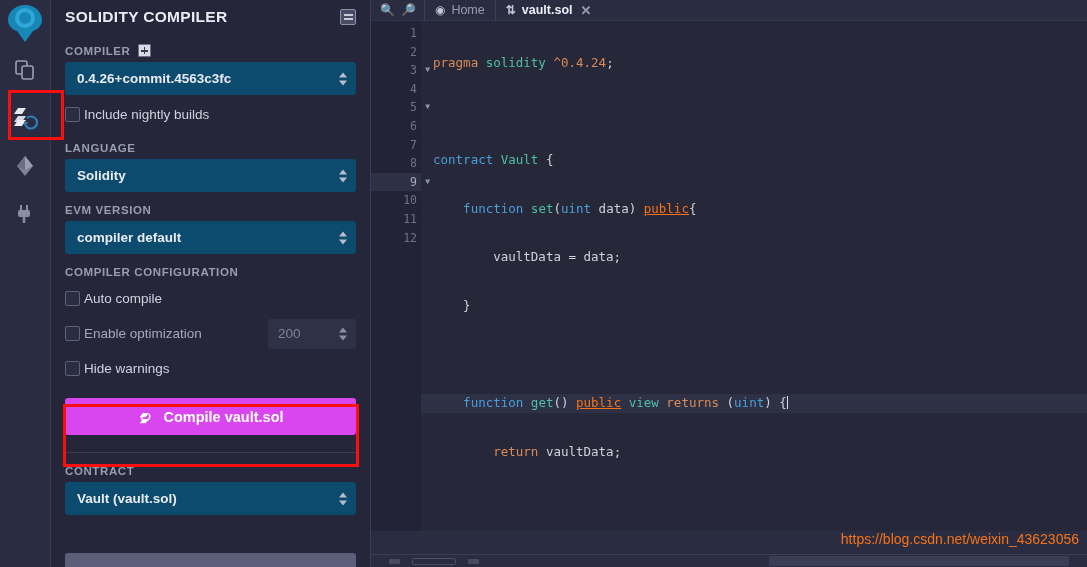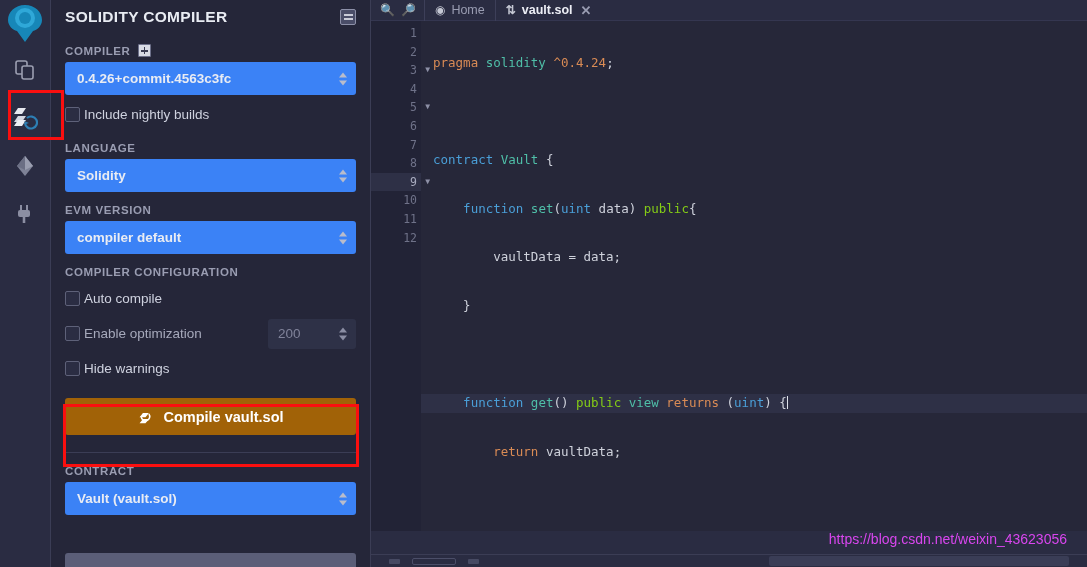--- a/index.html
+++ b/index.html
@@ -65,21 +65,21 @@
     position: relative;
   }
   .lbl-icon::before, .lbl-icon::after {
     content:''; position:absolute; background:#3a3c52;
   }
   .lbl-icon::before { left:2px; right:2px; top:5px; height:1.5px; }
   .lbl-icon::after { top:2px; bottom:2px; left:5px; width:1.5px; }
 
   .select-box {
     position: relative;
-    background: #3b82f6;
+    background: #0c4a6e;
     border-radius: 3px;
     height: 33px;
     display: flex; align-items: center;
     padding: 0 24px 0 12px;
     color: #e9ecf3; font-size: 13.5px; font-weight: bold;
   }
   .spinner {
     position: absolute; right: 9px; top: 50%; transform: translateY(-50%);
     display: flex; flex-direction: column; gap: 3px; align-items:center;
   }
@@ -106,21 +106,21 @@
     background: #2e3147; border-radius: 3px;
     display: flex; align-items: center; padding: 0 22px 0 10px;
     color: #80839a; font-size: 13.5px; position: relative;
   }
   .opt-input .spinner .up { border-bottom-color: #8b8ea4; }
   .opt-input .spinner .dn { border-top-color: #8b8ea4; }
 
   .compile-btn {
     margin-top: 14px;
     height: 37px; width: 100%;
-    background: #a16207; color: #ffffff;
+    background: #d946ef; color: #ffffff;
     border: none; border-radius: 3px;
     font-size: 14.5px; font-weight: bold;
     display: flex; align-items: center; justify-content: center; gap: 9px;
     font-family: "Liberation Sans", sans-serif;
     cursor: pointer;
   }
   .hr-sep { border-top: 1px solid #3b3d55; margin-top: 17px; }
 
   
   .redbox {
@@ -165,36 +165,36 @@
     position: absolute; right: -9px; top: 0; height: 18.6px; line-height: 18.6px;
     color: #8d90a6; font-size: 8px;
   }
   .code {
     flex: 1 1 auto; padding-top: 3px; padding-left: 12px;
     font-family: "DejaVu Sans Mono", monospace; font-size: 12.5px;
     white-space: pre; position: relative;
   }
   .cline { height: 18.6px; line-height: 18.6px; }
   .cline.active { background: #2e3046; margin-left: -12px; padding-left: 12px; }
-  .k-yellow { color: #84cc16; }
+  .k-yellow { color: #f97316; text-decoration: underline; }
   .k-orange { color: #d98b55; }
   .k-blue { color: #4a9fd8; }
   .k-plain { color: #cfd2dc; }
   .k-green { color: #4fbfa8; }
   .caret {
     display:inline-block; width: 1px; height: 13px; background: #dfe2ea;
     vertical-align: -2px; margin-left: 0px;
   }
 
   .editor-bottom {
     flex: 1 1 auto; background: #2a2c42; position: relative;
   }
   .watermark {
-    position: absolute; right: 20px; top: 0px;
-    color: #d946ef; font-size: 14px;
+    position: absolute; right: 8px; top: 0px;
+    color: #f97316; font-size: 14px;
   }
   .term-strip {
     position: absolute; left: 0; right: 0; bottom: 0; height: 13px;
     background: #2a2c42; border-top: 1px solid #3b3d55;
     display: flex; align-items: center; gap: 12px; padding: 0 18px;
   }
   .term-ico { width: 11px; height: 5px; background: #474a63; border-radius: 1px; }
   .term-box { width: 44px; height: 7px; border: 1px solid #4b4e68; border-radius: 2px; }
   .term-input {
     margin-left: auto; width: 300px; height: 10px;

